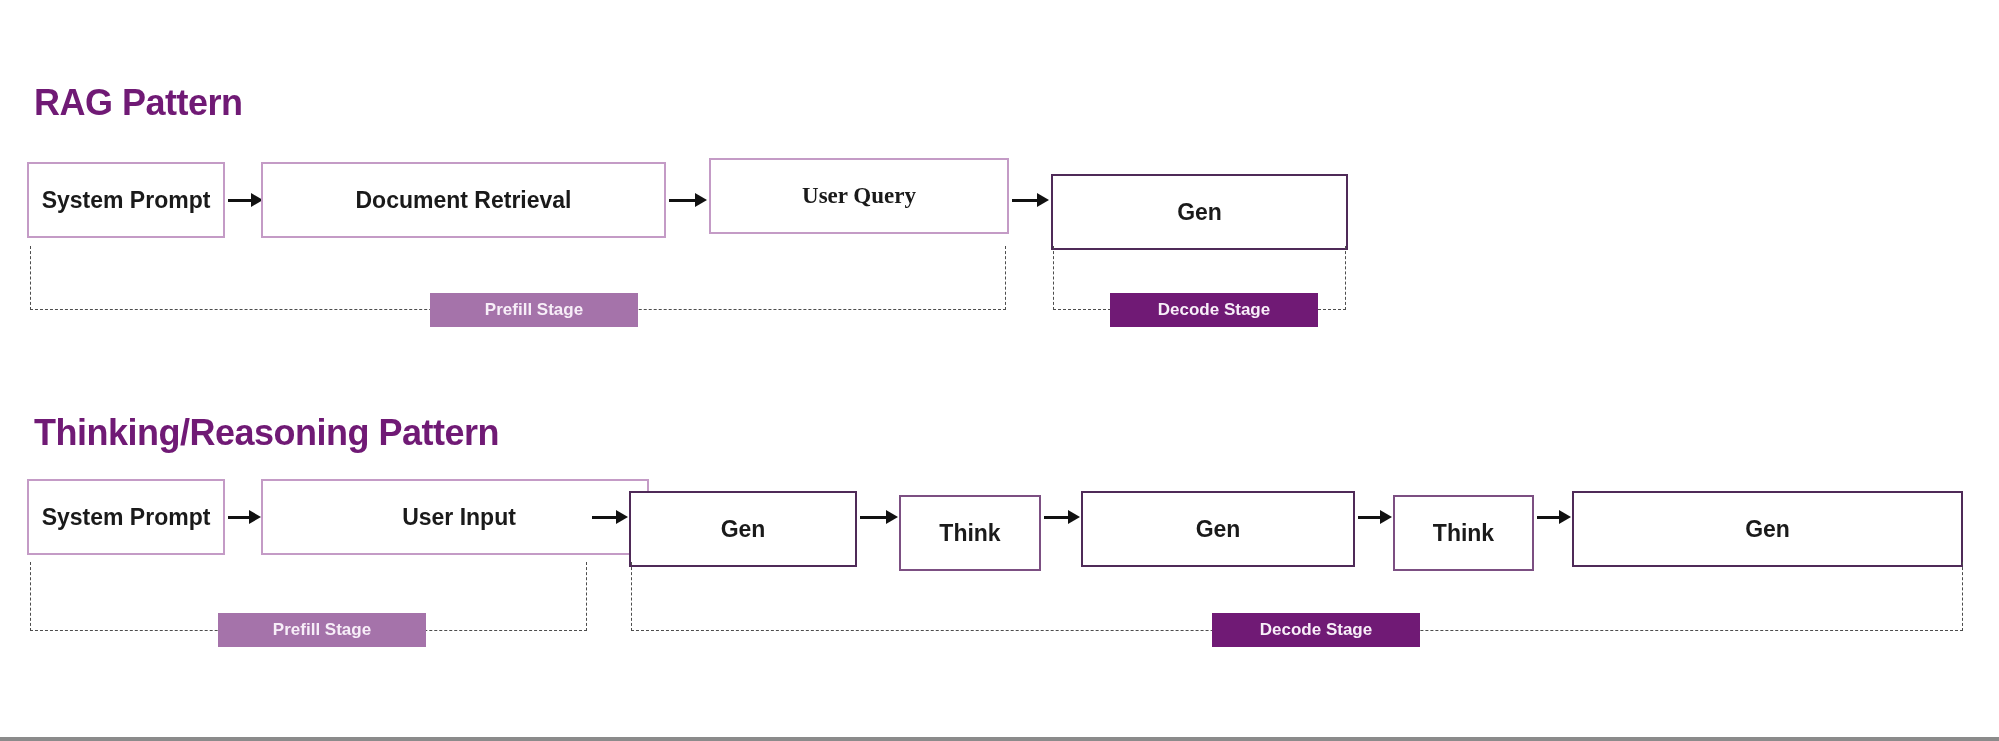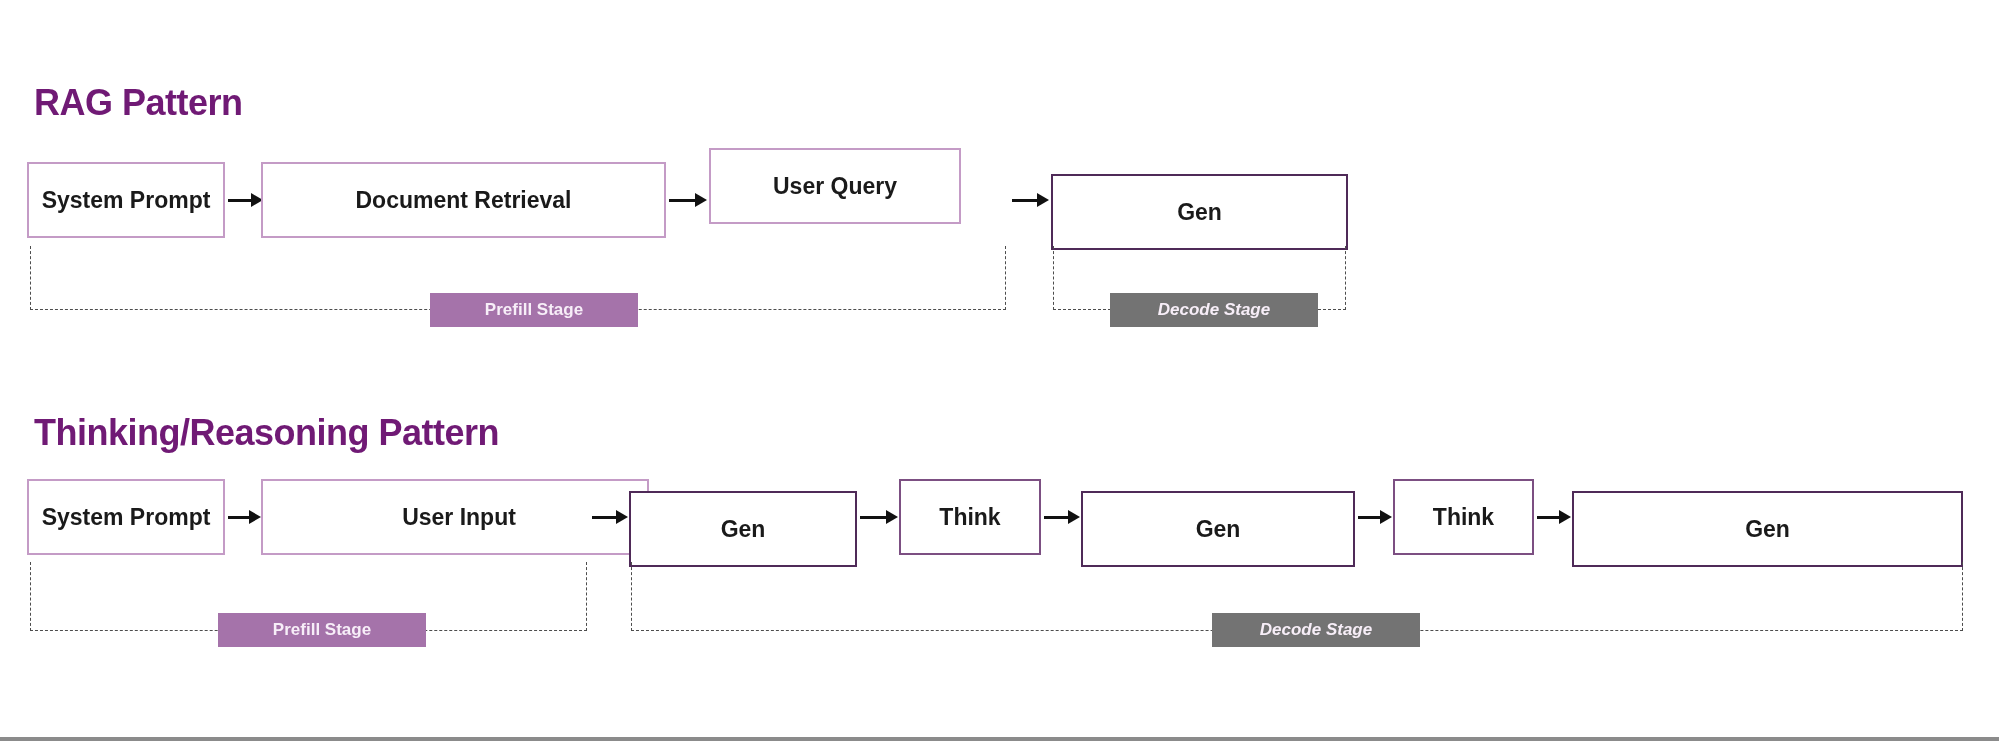--- a/index.html
+++ b/index.html
@@ -27,21 +27,21 @@
     display:flex;
     align-items:center;
     justify-content:center;
     font-size:23px;
     font-weight:bold;
     color:#1a1a1a;
     white-space:nowrap;
   }
   .v-light{border-color:#c49bc6;}
   .v-dark{border-color:#4f2a58;margin-top:12px;}
-  .v-mid{border-color:#7c4f82;}
+  .v-mid{border-color:#7c4f82;margin-top:16px;}
   .flow-arrow{
     position:absolute;
     height:3px;
     background:#111111;
   }
   .flow-arrow::after{
     content:'';
     position:absolute;
     right:-11px;
     top:-6px;
@@ -62,42 +62,42 @@
     width:208px;
     height:34px;
     line-height:34px;
     text-align:center;
     font-size:17px;
     font-weight:bold;
     color:#f7eef8;
     white-space:nowrap;
   }
   .s-prefill{background:#a573aa;}
-  .s-decode{background:#737373;font-style:italic;}
+  .s-decode{background:#701a75;}
   .bottom-edge{
     position:absolute;
     left:0;bottom:0;
     width:100%;height:4px;
     background:#8b8b8b;
   }
 </style>
 </head>
 <body>
 
 <div id="canvas">
 
   <div class="diagram-title" style="left:34px;top:82px;">RAG Pattern</div>
 
   <div class="flow-box v-light" style="left:27px;top:162px;width:198px;">System Prompt</div>
   <div class="flow-arrow" style="left:228px;top:199px;width:24px;"></div>
 
   <div class="flow-box v-light" style="left:261px;top:162px;width:405px;">Document Retrieval</div>
   <div class="flow-arrow" style="left:669px;top:199px;width:27px;"></div>
 
-  <div class="flow-box v-light" style="left:709px;top:148px;width:252px;">User Query</div>
+  <div class="flow-box v-light" style="left:709px;top:158px;width:300px;font-family:Liberation Serif, serif;">User Query</div>
   <div class="flow-arrow" style="left:1012px;top:199px;width:26px;"></div>
 
   <div class="flow-box v-dark" style="left:1051px;top:162px;width:297px;">Gen</div>
 
   <div class="stage-bracket" style="left:30px;top:246px;width:976px;height:64px;"></div>
   <div class="stage-label s-prefill" style="left:430px;top:293px;">Prefill Stage</div>
 
   <div class="stage-bracket" style="left:1053px;top:246px;width:293px;height:64px;"></div>
   <div class="stage-label s-decode" style="left:1110px;top:293px;">Decode Stage</div>
 

